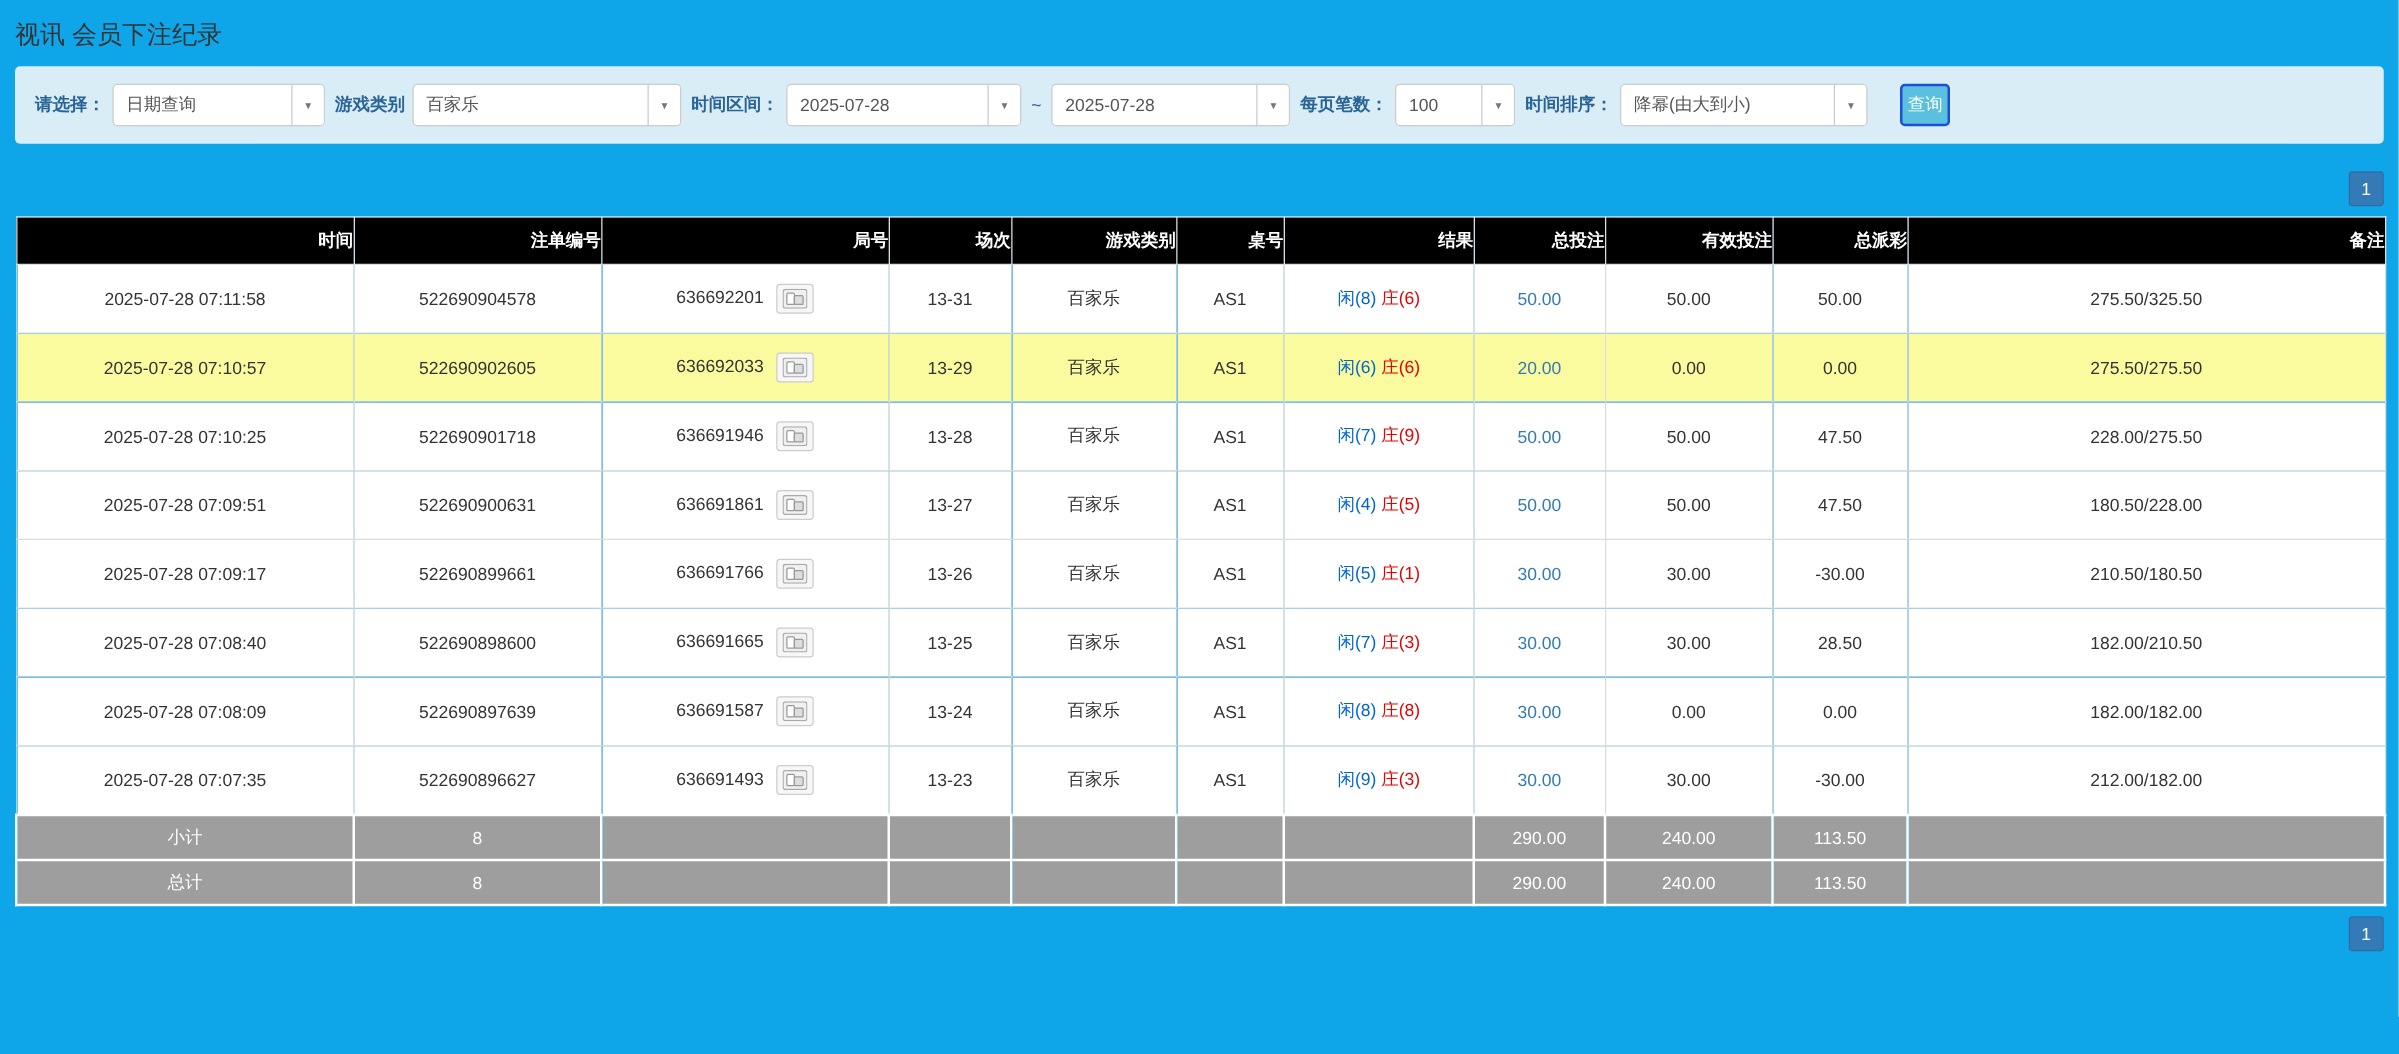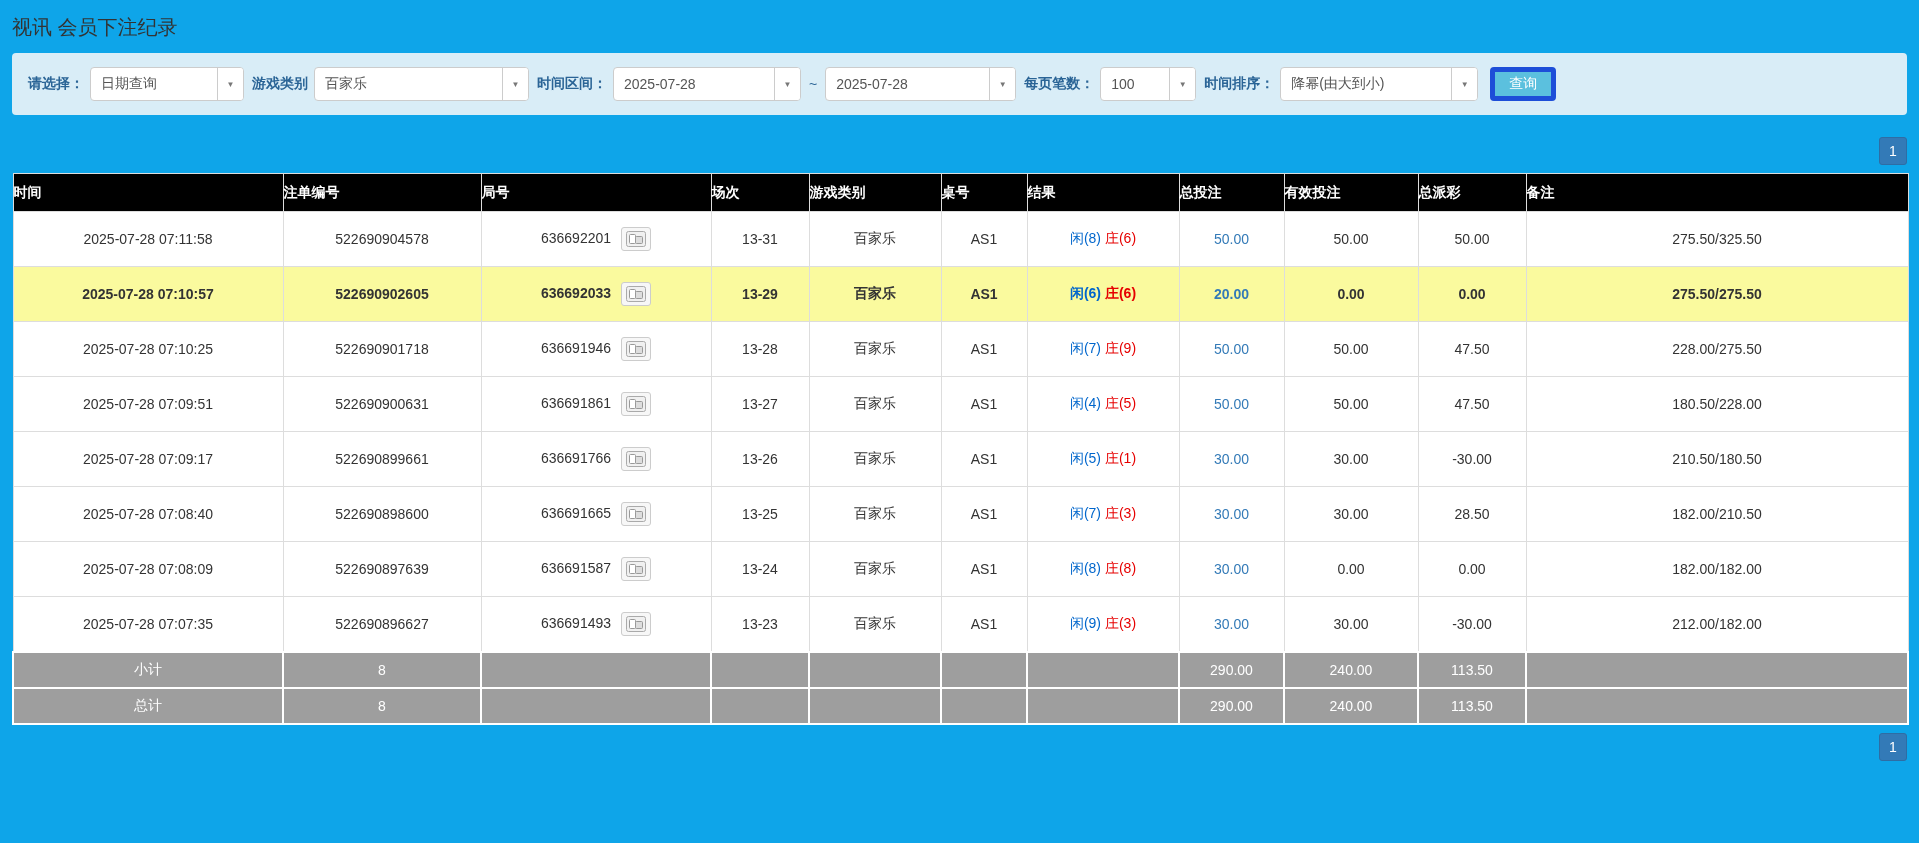--- a/index.html
+++ b/index.html
@@ -66,28 +66,28 @@
     align-items: center;
     justify-content: center;
     border-left: 1px solid #ccc;
     color: #777;
     font-size: 8px;
     background: #fff;
   }
   .range-tilde { color: #2a6496; font-size: 14px; padding: 0 2px; }
   .search-btn {
     height: 34px;
-    padding: 0 14px;
+    padding: 0 4px;
     background: var(--search-button-bg, #5bc0de);
-    border: 5px solid #1d4ed8;
+    border: 2px solid #1d4ed8;
     border-radius: 4px;
     color: #fff;
     font-size: 14px;
     cursor: pointer;
-    margin-left: 4px;
+    margin-left: 18px;
   }
 
   
   .summary-bar {
     margin-top: 16px;
     background: var(--summary-bg, #dff0d8);
     border-radius: 3px;
     height: 48px;
     display: flex;
     align-items: center;
@@ -124,32 +124,32 @@
     margin-top: 8px;
     font-size: 14px;
     table-layout: fixed;
   }
   table.records th {
     background: var(--header-bg, #000);
     color: #fff;
     font-weight: 700;
     height: 38px;
     border: 1px solid #ddd;
-    text-align: left;
+    text-align: right;
   }
   table.records td {
     border: 1px solid #ddd;
     height: 55px;
     text-align: center;
     color: #333;
     background: #fff;
     padding: 2px 4px;
     overflow: hidden;
   }
-  tr.highlight td { background: var(--highlight-yellow, #fafa9e); font-weight: bold; }
+  tr.highlight td { background: var(--highlight-yellow, #fafa9e); }
   .player { color: var(--player-blue, #0066cc); }
   .banker { color: var(--banker-red, #e60000); }
   td.neg { color: var(--negative-red, #e60000); }
   a.bet-link { color: var(--accent-blue, #337ab7); text-decoration: none; cursor: pointer; }
   .vid-btn {
     display: inline-flex;
     align-items: center;
     justify-content: center;
     border: 1px solid #ccc;
     background: #f7f7f7;
@@ -170,21 +170,21 @@
 <body>
 
 <div class="viewport">
   <div class="page">
 
     <h1 class="page-title">视讯 会员下注纪录</h1>
 
     <div class="filter-bar">
       <div class="filter-field">
         <span class="filter-label">请选择：</span>
-        <div class="combo" style="width:154px">
+        <div class="combo" style="width:170px">
           <span class="combo-value">日期查询</span>
           <span class="combo-caret">▼</span>
         </div>
       </div>
 
       <div class="filter-field">
         <span class="filter-label">游戏类别</span>
         <div class="combo" style="width:215px">
           <span class="combo-value">百家乐</span>
           <span class="combo-caret">▼</span>

